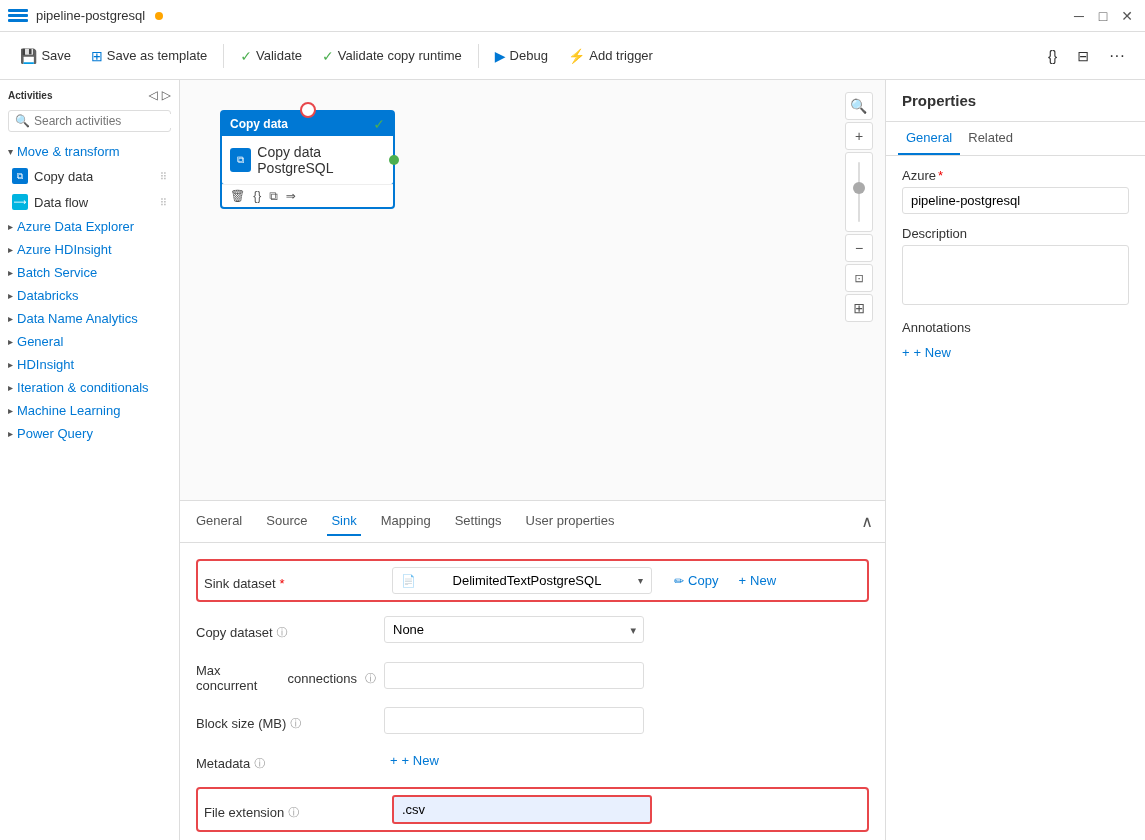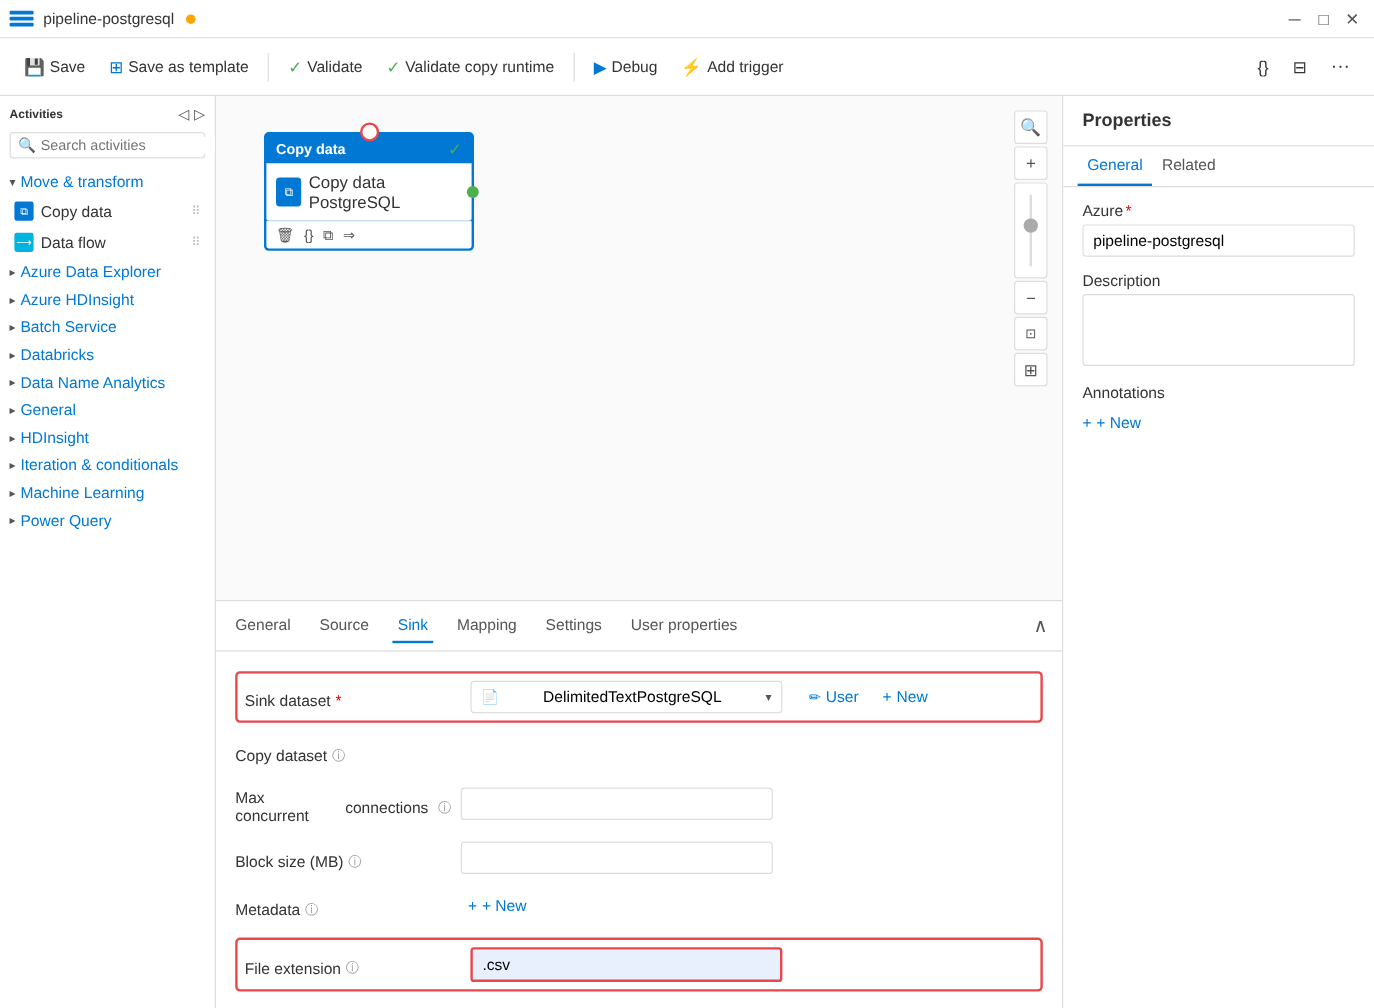--- a/index.html
+++ b/index.html
@@ -679,34 +679,44 @@
             <div class="form-control">
               <div class="dataset-select-value">
                 <span class="dataset-icon">📄</span>
                 <span>DelimitedTextPostgreSQL</span>
                 <span style="color:#555;font-size:10px;">▾</span>
               </div>
             </div>
             <div class="form-actions">
               <button class="form-action-btn">
                 <span style="font-size:12px;">✏</span>
-                <span>User</span>
+                <span>Copy</span>
               </button>
               <button class="form-action-btn">
                 <span>+</span>
                 <span>New</span>
               </button>
             </div>
           </div>
         </div>
 
         <div class="form-row">
           <div class="form-label">
             <span>Copy dataset</span>
             <span class="info-icon">ⓘ</span>
+          </div>
+          <div class="form-control">
+            <div class="select-wrapper">
+              <select>
+                <option>None</option>
+                <option>FlattenHierarchy</option>
+                <option>MergeFiles</option>
+                <option>PreserveHierarchy</option>
+              </select>
+            </div>
           </div>
         </div>
 
         <div class="form-row">
           <div class="form-label">
             <span>Max concurrent</span>
               <br>
             <span>connections</span>
             <span class="info-icon" style="margin-left:4px;">ⓘ</span>
           </div>

